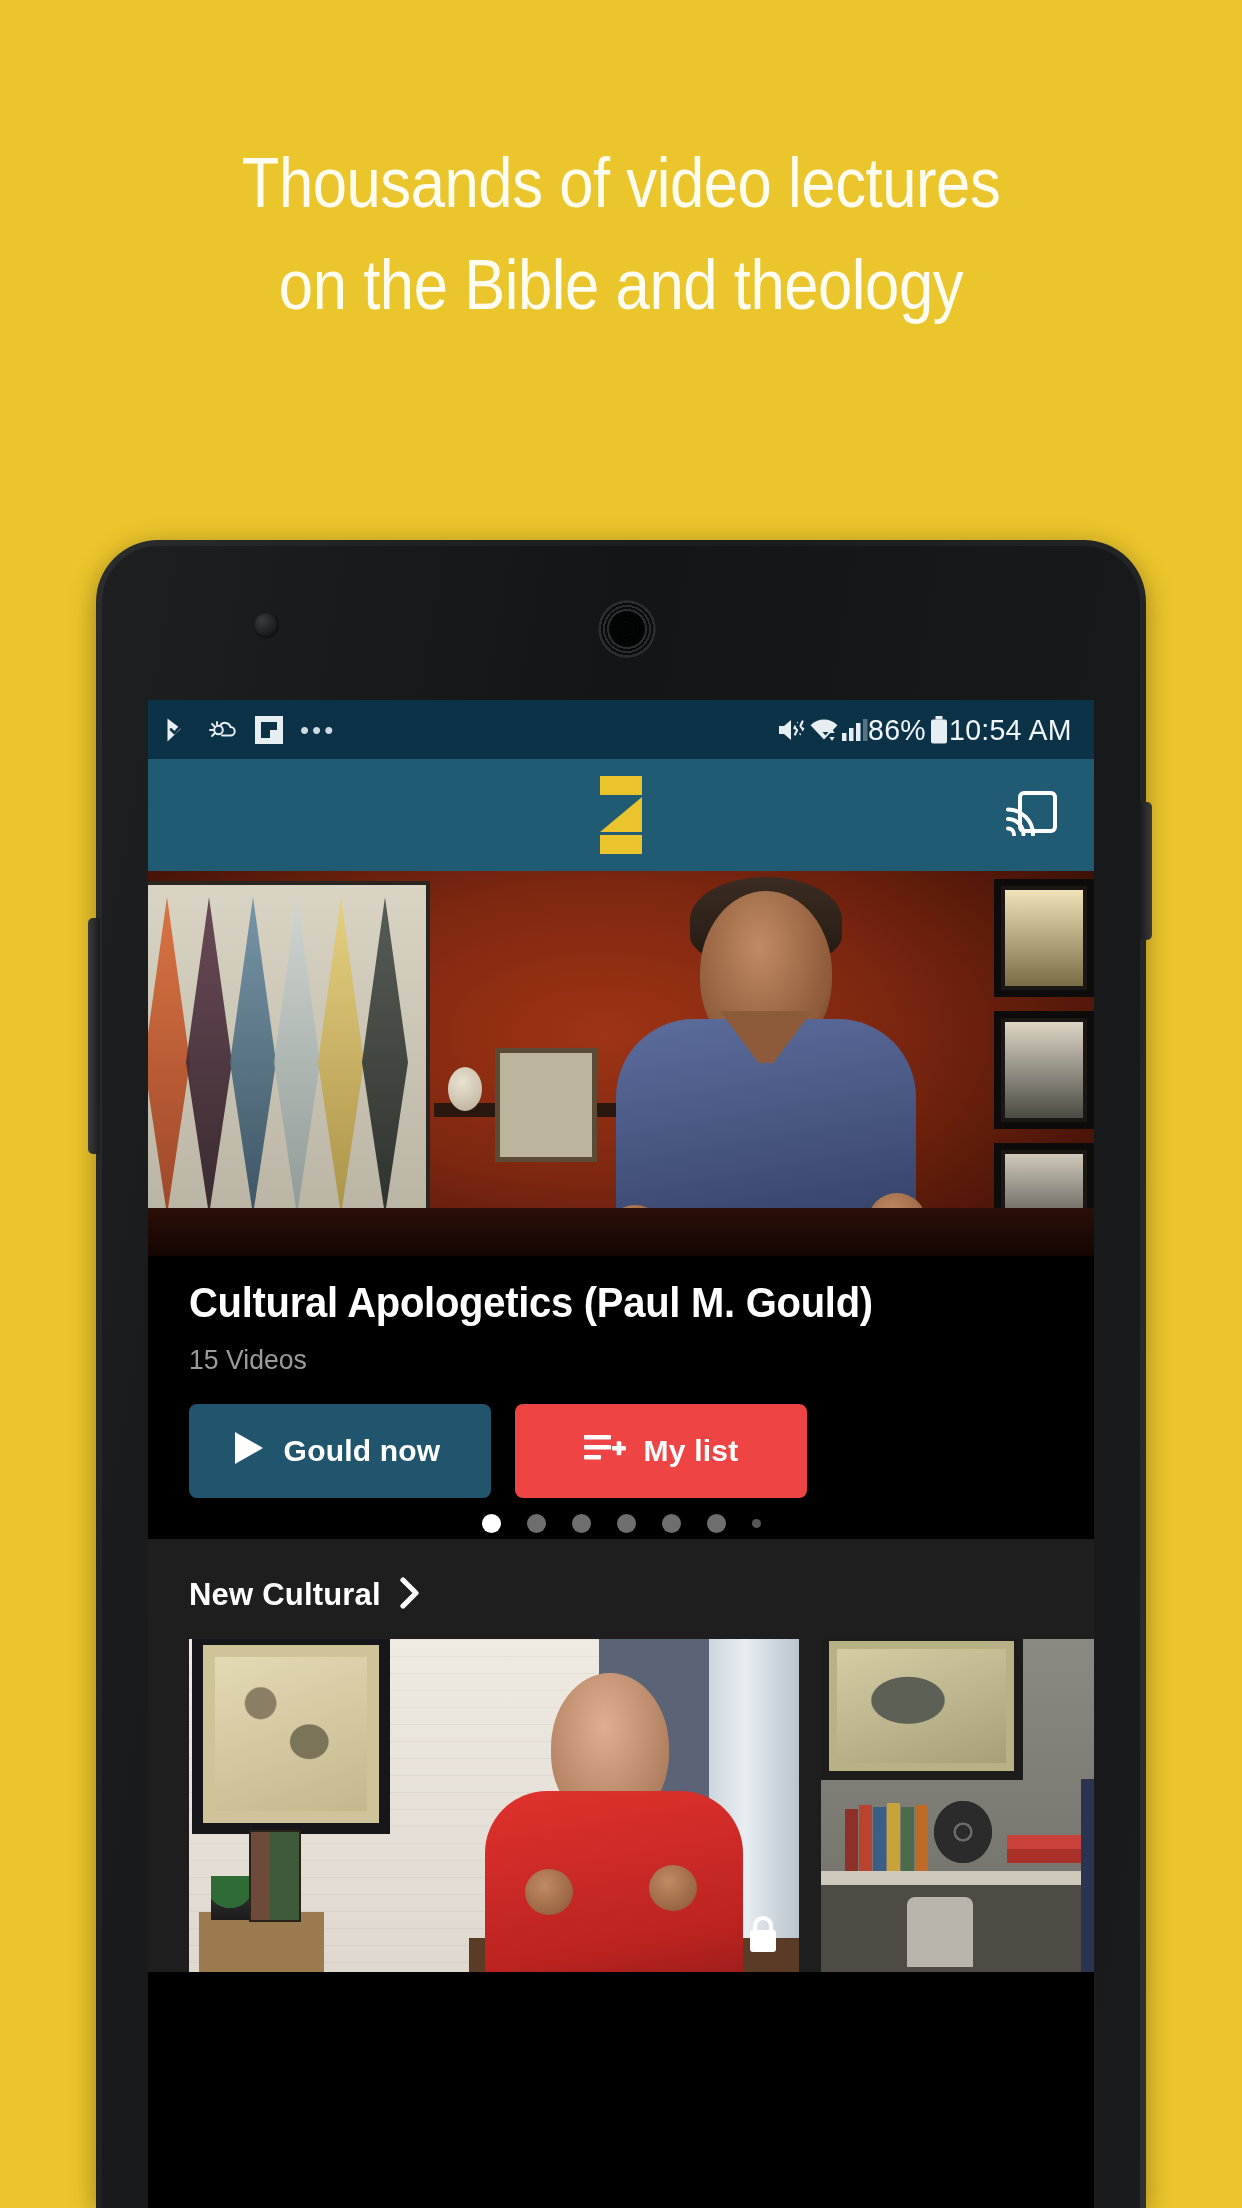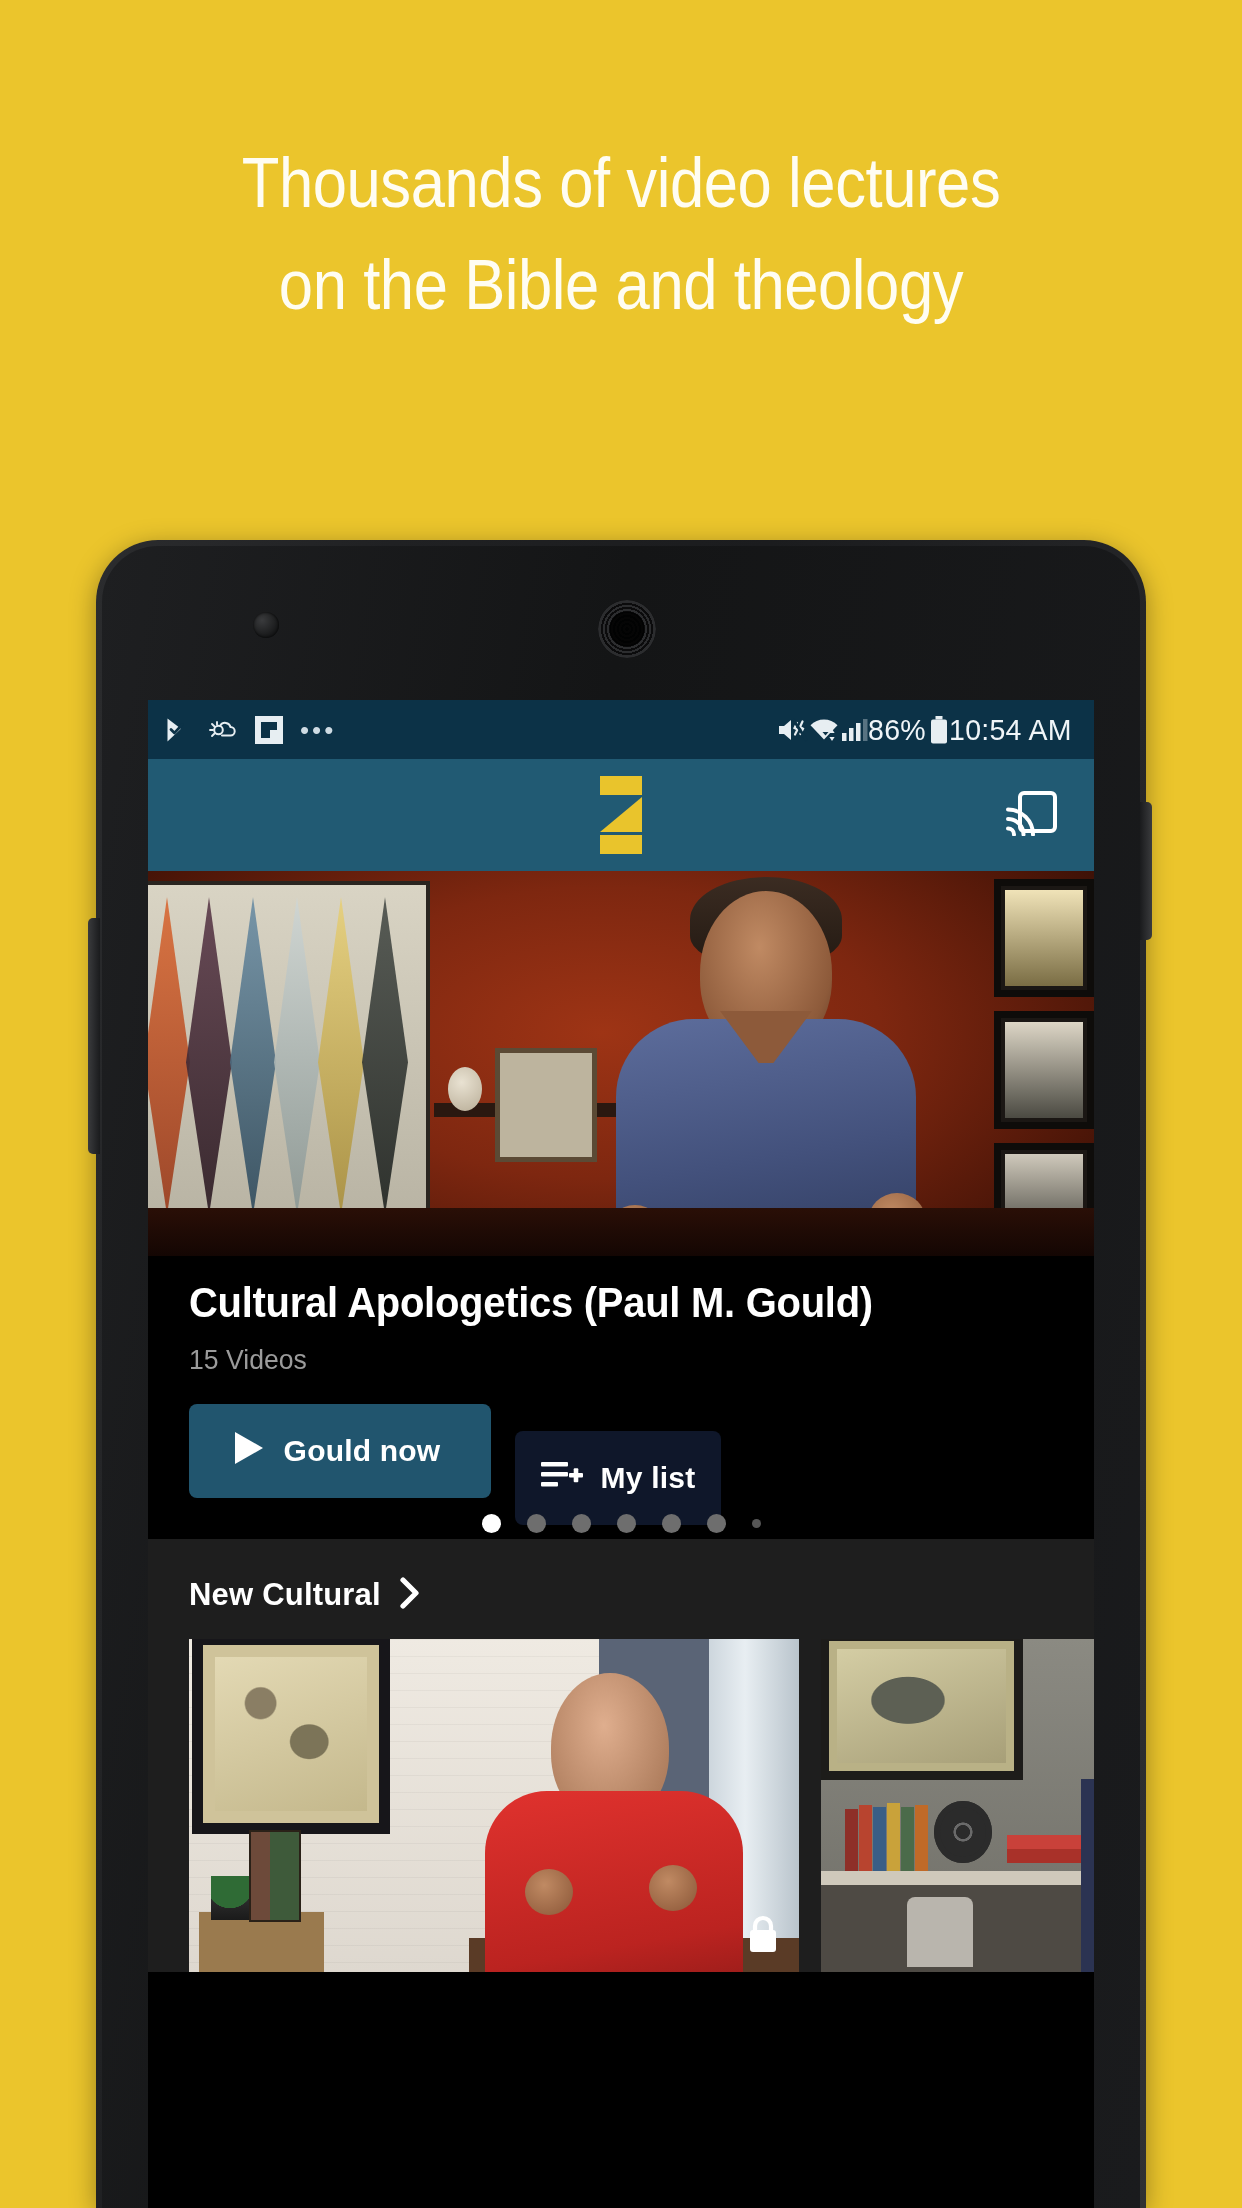--- a/index.html
+++ b/index.html
@@ -122,21 +122,21 @@
 
   .hero-meta{position:absolute;left:0;top:385px;width:946px;height:283px;background:#000;}
   .hero-title{position:absolute;left:41px;top:22px;color:#FFFFFF;font-size:43px;font-weight:700;
         letter-spacing:-.3px;transform:scaleX(.93);transform-origin:left center;white-space:nowrap;}
   .hero-sub{position:absolute;left:41px;top:88px;color:#9B9B9B;font-size:28px;font-weight:400;
         transform:scaleX(.95);transform-origin:left center;}
   .hero-actions{position:absolute;left:41px;top:148px;display:flex;gap:24px;}
   .btn{display:flex;align-items:center;justify-content:center;gap:18px;height:94px;border-radius:8px;
        font-size:30px;font-weight:700;color:#fff;letter-spacing:.2px;box-sizing:border-box;}
   .btn-watch{background:#21556E;width:302px;padding-right:8px;}
-  .btn-mylist{background:#0f172a;width:206px;margin-top:27px;}
+  .btn-mylist{background:#ef4444;width:292px;}
   .dots{position:absolute;left:0;top:258px;width:946px;display:flex;justify-content:center;align-items:center;gap:26px;}
   .dot{width:19px;height:19px;border-radius:50%;background:#6E6E6E;}
   .dot.active{background:#FFFFFF;}
   .dot.tiny{width:9px;height:9px;background:#565656;}
 
   
   .row{position:relative;background:#1E1E1E;width:946px;}
   .row-head{display:flex;align-items:center;gap:18px;padding:38px 0 26px 41px;}
   .row-title{color:#FFFFFF;font-size:31px;font-weight:700;letter-spacing:.2px;}
   .cards{display:flex;gap:22px;padding-left:41px;}

